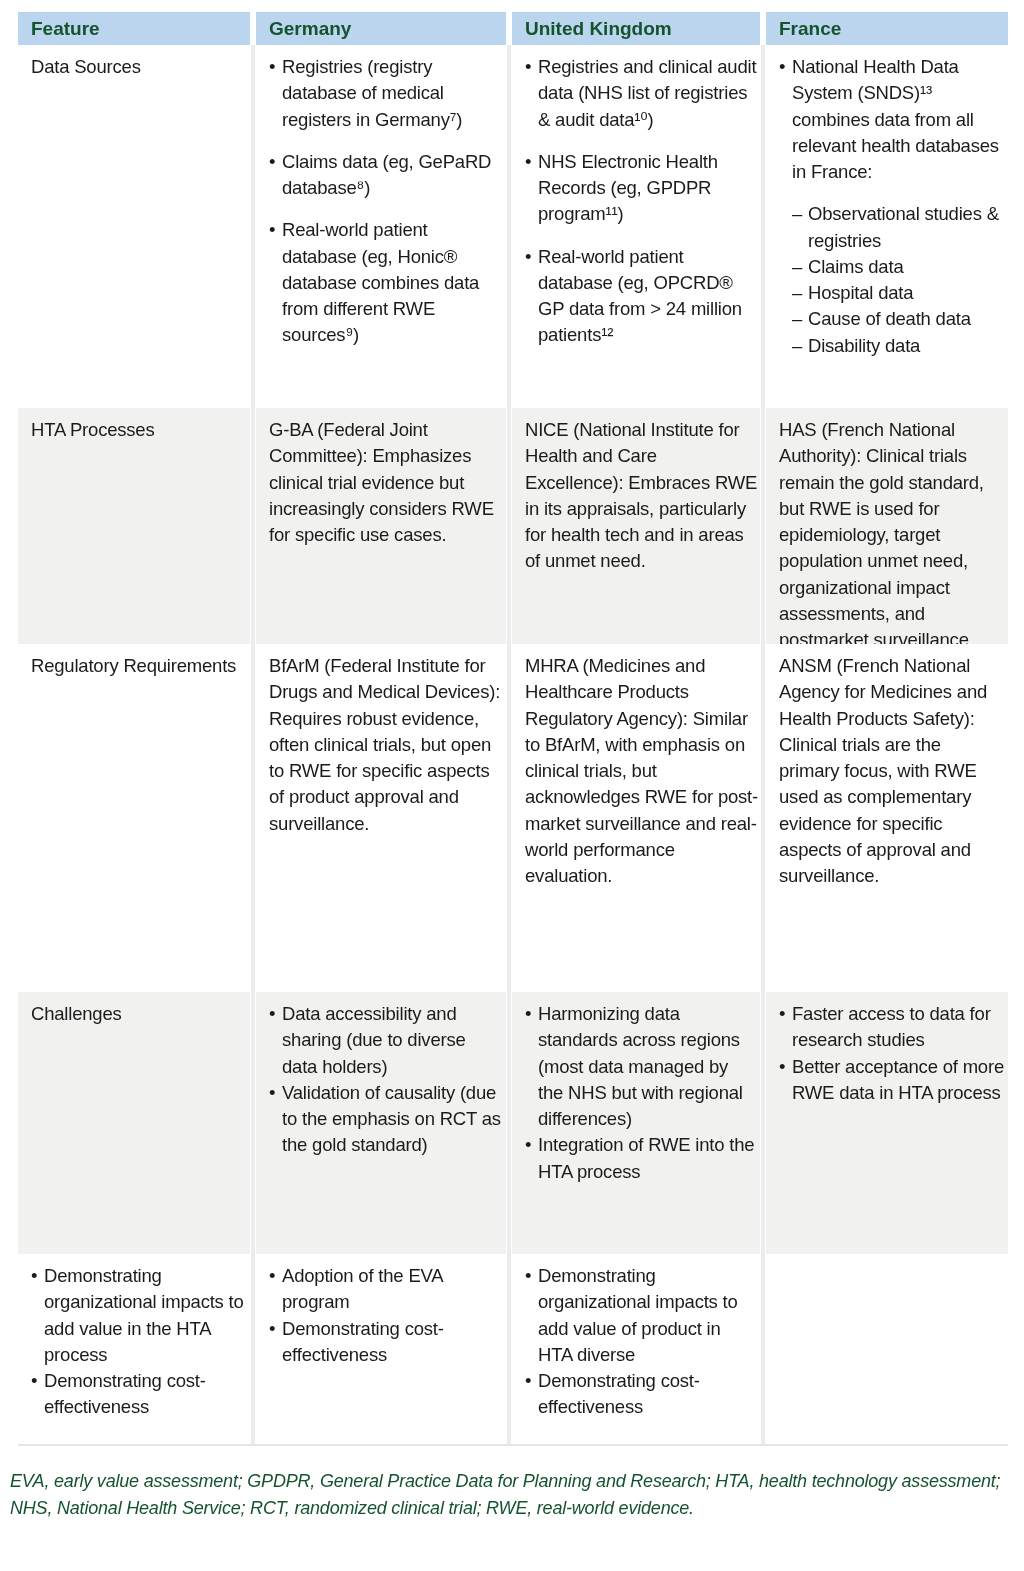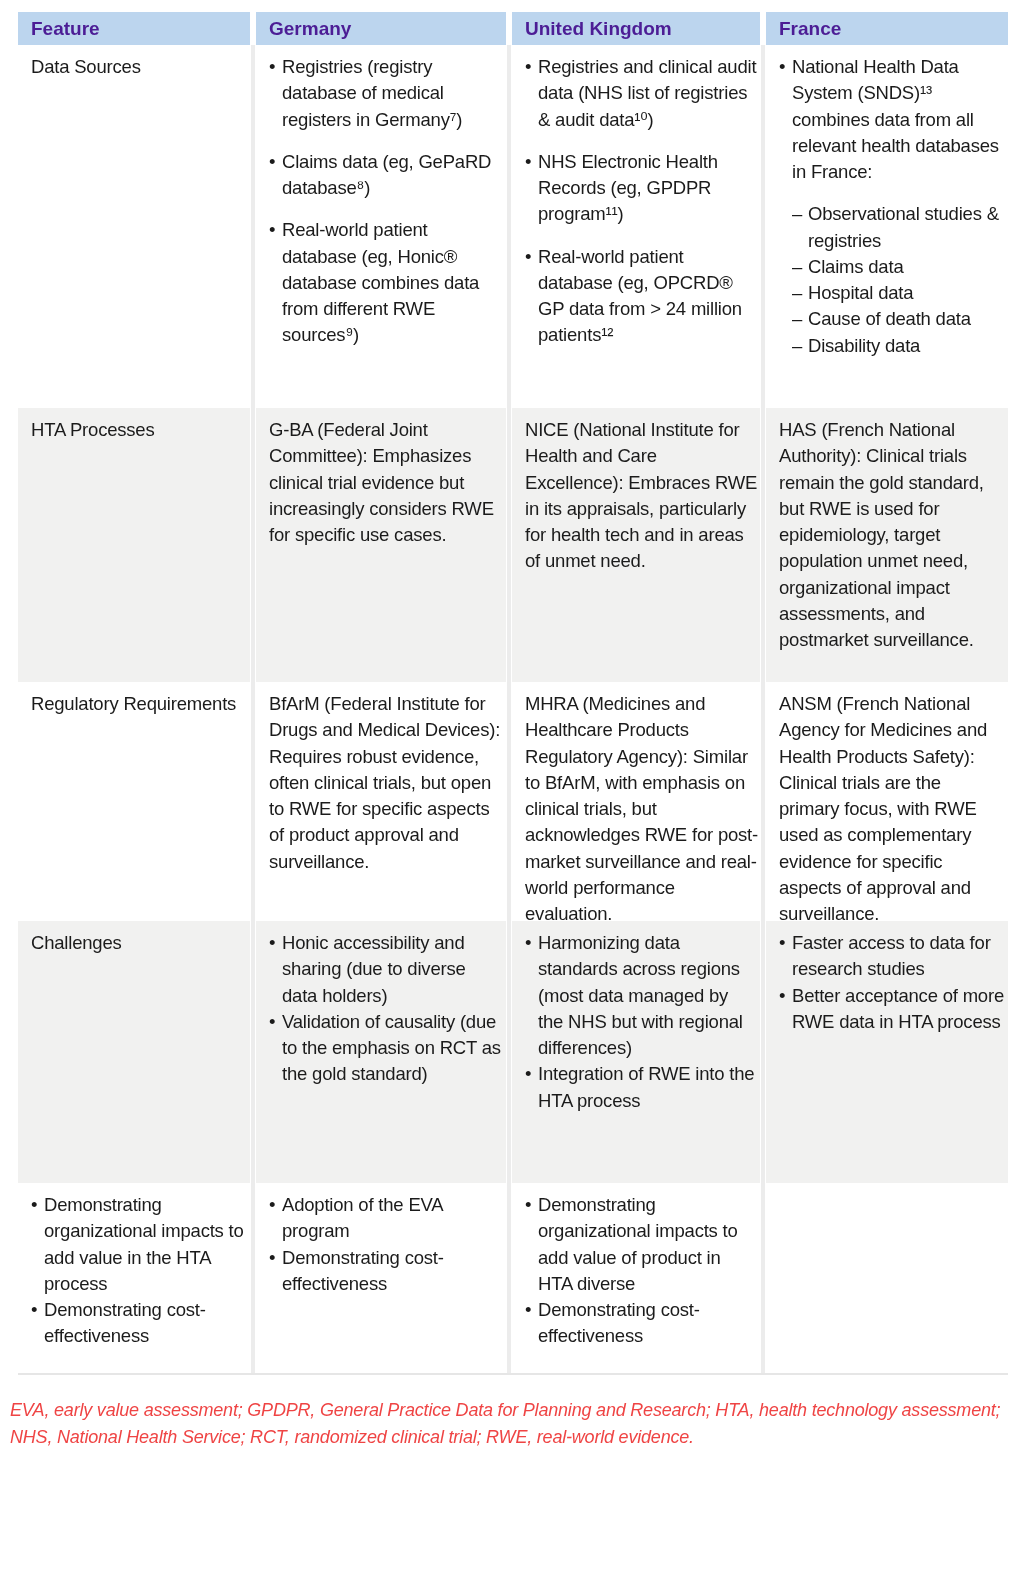--- a/index.html
+++ b/index.html
@@ -18,49 +18,49 @@
   .row {
     display:grid;
     grid-template-columns:232px 250px 248px 242px;
     column-gap:6px;
   }
   .head { height:33px; }
   .hcell {
     background:var(--header-bg,#BCD5EE);
     display:flex; align-items:center;
     padding-left:13px;
-    font-size:19px; font-weight:700; color:#4c1d95;
+    font-size:19px; font-weight:700; color:#14532d;
   }
   .cell {
     background:#ffffff;
     padding:9px 2px 0 13px;
     font-size:18.5px; line-height:1.42;
     letter-spacing:-0.2px;
   }
   .gray .cell { background:var(--row-alt-bg,#F1F1F0); }
   .fcell { font-weight:500; }
   .r-ds  { height:363px; }
-  .r-hta { height:274px; }
-  .r-reg { height:239px; }
+  .r-hta { height:236px; }
+  .r-reg { height:348px; }
   .r-cha { height:262px; }
   .r-opp { height:190px; }
   .li { display:flex; }
   .li .marker { flex:0 0 13px; }
   .li.sub { margin-left:13px; }
   .li.sub .marker { flex:0 0 16px; }
   .li.gap { margin-top:16px; }
   .vline {
     position:absolute; top:33px; bottom:0; width:4px;
     background:var(--divider,#ECECEC);
   }
   .v1 { left:233px; } .v2 { left:489px; } .v3 { left:743px; }
   .footnote {
     margin:22px 18px 12px 10px;
     font-size:18px; font-style:italic; line-height:1.5;
-    letter-spacing:-0.2px; color:#ef4444;
+    letter-spacing:-0.2px; color:#14532d;
   }
 </style>
 </head>
 <body>
 
 <div class="table">
 
   <div class="row head">
     <div class="hcell">Feature</div>
     <div class="hcell">Germany</div>
@@ -138,21 +138,21 @@
     <div class="cell">BfArM (Federal Institute for Drugs and Medical Devices): Requires robust evidence, often clinical trials, but open to RWE for specific aspects of product approval and surveillance.</div>
     <div class="cell">MHRA (Medicines and Healthcare Products Regulatory Agency): Similar to BfArM, with emphasis on clinical trials, but acknowledges RWE for post-market surveillance and real-world performance evaluation.</div>
     <div class="cell">ANSM (French National Agency for Medicines and Health Products Safety): Clinical trials are the primary focus, with RWE used as complementary evidence for specific aspects of approval and surveillance.</div>
   </div>
 
   <div class="row gray r-cha">
     <div class="cell fcell">Challenges</div>
     <div class="cell">
         <div class="li">
           <span class="marker">•</span>
-          <span class="txt">Honic accessibility and sharing (due to diverse data holders)</span>
+          <span class="txt">Data accessibility and sharing (due to diverse data holders)</span>
         </div>
         <div class="li">
           <span class="marker">•</span>
           <span class="txt">Validation of causality (due to the emphasis on RCT as the gold standard)</span>
         </div>
       </div>
     <div class="cell">
         <div class="li">
           <span class="marker">•</span>
           <span class="txt">Harmonizing data standards across regions (most data managed by the NHS but with regional differences)</span>

